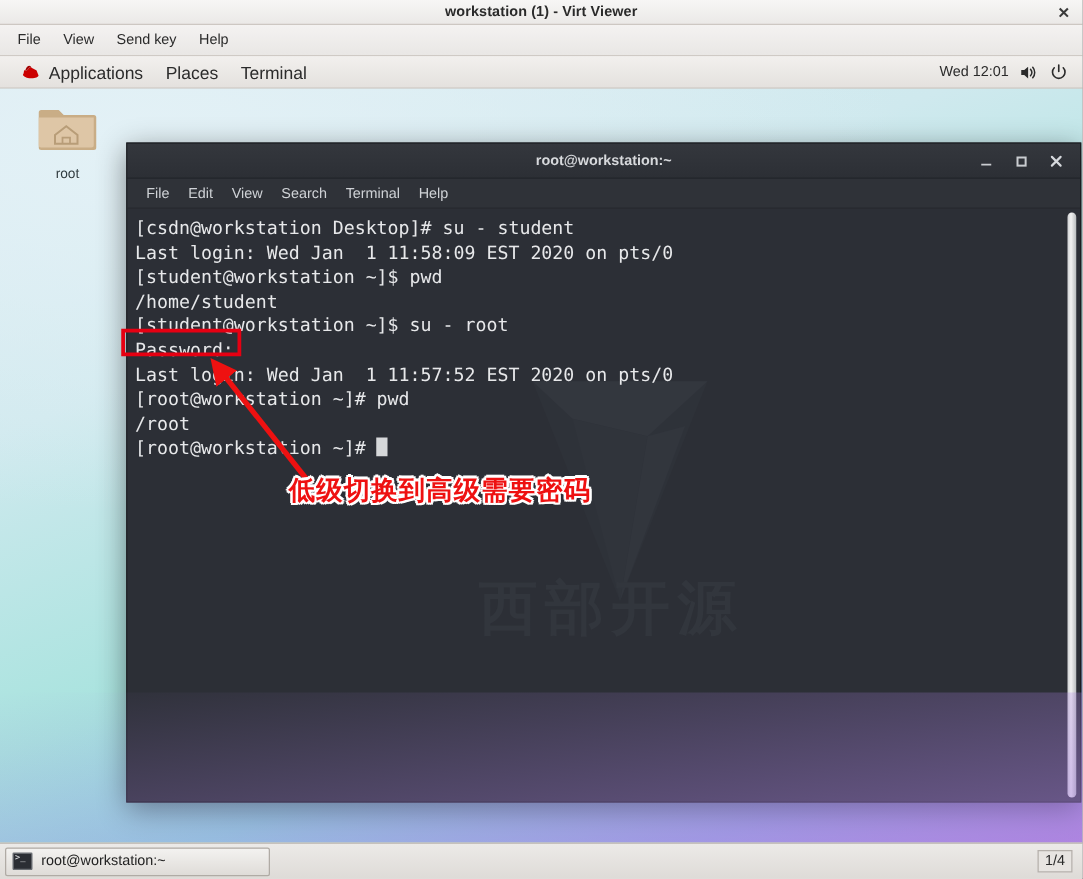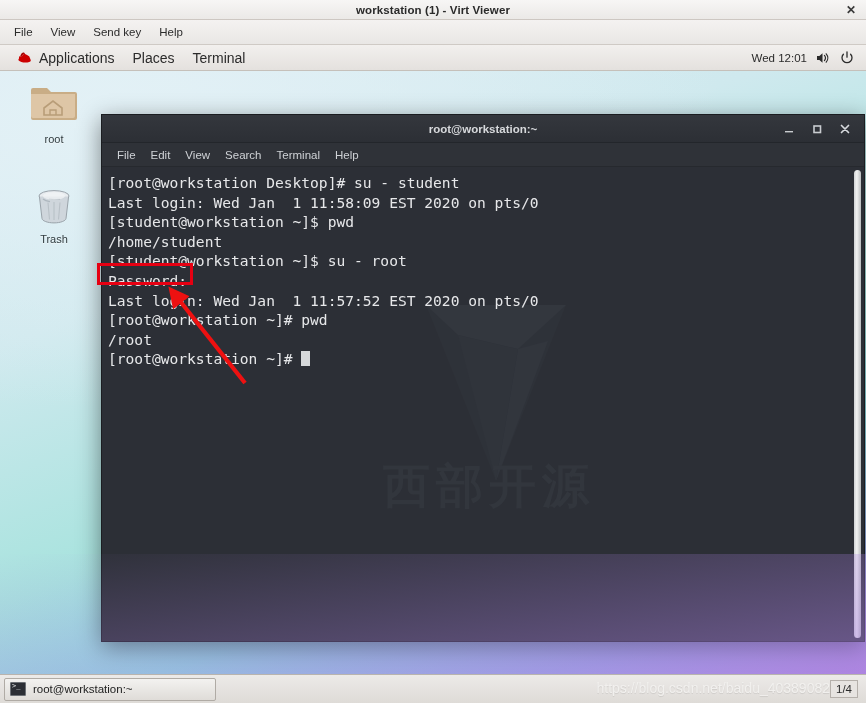--- a/index.html
+++ b/index.html
@@ -245,32 +245,20 @@
         <svg width="50" height="44" viewBox="0 0 50 44">
           <path d="M2 8a2 2 0 012-2h14l4 4h24a2 2 0 012 2v24a2 2 0 01-2 2H4a2 2 0 01-2-2z" fill="#c9ad86"></path>
           <path d="M2 12h44v22a2 2 0 01-2 2H4a2 2 0 01-2-2z" fill="#dec6a6"></path>
           <path d="M15 26l9-7 9 7v7H15z" fill="none" stroke="#b89d78" stroke-width="1.6"></path>
           <path d="M21 33v-5h6v5" fill="none" stroke="#b89d78" stroke-width="1.4"></path>
         </svg>
       </div>
       <div class="dlabel">root</div>
     </div>
 
-    <div class="dicon" style="left:17px; top:107px;">
-      <div class="glyph">
-        <svg width="48" height="48" viewBox="0 0 48 48">
-          <ellipse cx="24" cy="16" rx="15" ry="5.4" fill="#e8ecef" stroke="#9aa3aa" stroke-width="1"></ellipse>
-          <path d="M9.4 16.5l2.6 22c.3 2.4 5.6 4.4 12 4.4s11.7-2 12-4.4l2.6-22" fill="#cfd6dc" stroke="#9aa3aa" stroke-width="1"></path>
-          <path d="M13 19c1.5 1.4 4 2.3 7 2.6M19 18.6c4 1 7 1.2 11 .6" stroke="#aeb7be" stroke-width="1.2" fill="none"></path>
-          <path d="M24 22v18M18 22.5l1.5 17M30 22.5L28.5 39.5" stroke="#b9c1c7" stroke-width="1.1" fill="none"></path>
-          <ellipse cx="24" cy="16" rx="11" ry="3.8" fill="#f2f5f7" opacity=".7"></ellipse>
-        </svg>
-      </div>
-      <div class="dlabel">Trash</div>
-    </div>
 
     <div class="term-win" style="left:0; top:0; margin-left:101px; margin-top:43px;">
 
       <div class="term-titlebar">
         <div class="term-title">root@workstation:~</div>
         <div class="tw-btns">
           <div class="tw-btn">
             <svg width="14" height="14" viewBox="0 0 14 14">
                 <rect x="3" y="9" width="8" height="1.4" fill="#c9ccd0"></rect>
               </svg>
@@ -303,21 +291,21 @@
             <svg width="196" height="196" viewBox="0 0 196 196">
               <path d="M28 14 L168 14 L98 190 Z" fill="#31353c"></path>
               <path d="M28 14 L168 14 L120 58 L60 44 Z" fill="#3a3f47"></path>
               <path d="M98 190 L120 58 L150 50 Z" fill="#383d45"></path>
               <path d="M60 44 L120 58 L98 190 Z" fill="#343940"></path>
             </svg>
           </div>
           <div class="wm-text">西部开源</div>
         </div>
 
-        <pre class="term-text"><span>[root@workstation Desktop]# su - student</span>
+        <pre class="term-text"><span>[csdn@workstation Desktop]# su - student</span>
 <span>Last login: Wed Jan  1 11:58:09 EST 2020 on pts/0</span>
 <span>[student@workstation ~]$ pwd</span>
 <span>/home/student</span>
 <span>[student@workstation ~]$ su - root</span>
 <span>Password:</span>
 <span>Last login: Wed Jan  1 11:57:52 EST 2020 on pts/0</span>
 <span>[root@workstation ~]# pwd</span>
 <span>/root</span>
 <span>[root@workstation ~]# </span><span class="cursor-block"></span></pre>
 
@@ -331,26 +319,26 @@
   <div class="anno">
     <div class="anno-box"></div>
     <svg width="866" height="703" style="position:absolute;left:0;top:0;">
       <defs>
         <marker id="arrowhead" markerWidth="5" markerHeight="5" refX="3.6" refY="2.5" orient="auto">
           <path d="M0,0 L5,2.5 L0,5 z" fill="#ee1111"></path>
         </marker>
       </defs>
       <line x1="245" y1="383" x2="172" y2="291" stroke="#ee1111" stroke-width="4.2" marker-end="url(#arrowhead)"></line>
     </svg>
+    <div class="anno-cn">低级切换到高级需要密码</div>
   </div>
 
   <div class="taskbar">
     <div class="tb-item">
       <span class="tb-termicon"></span>
       <span class="tb-label">root@workstation:~</span>
     </div>
-    <div class="tb-watermark">https://blog.csdn.net/baidu_40389082</div>
     <div class="tb-right">
       <div class="ws-indicator">1/4</div>
     </div>
   </div>
 
 </div>
 
 </body></html>

